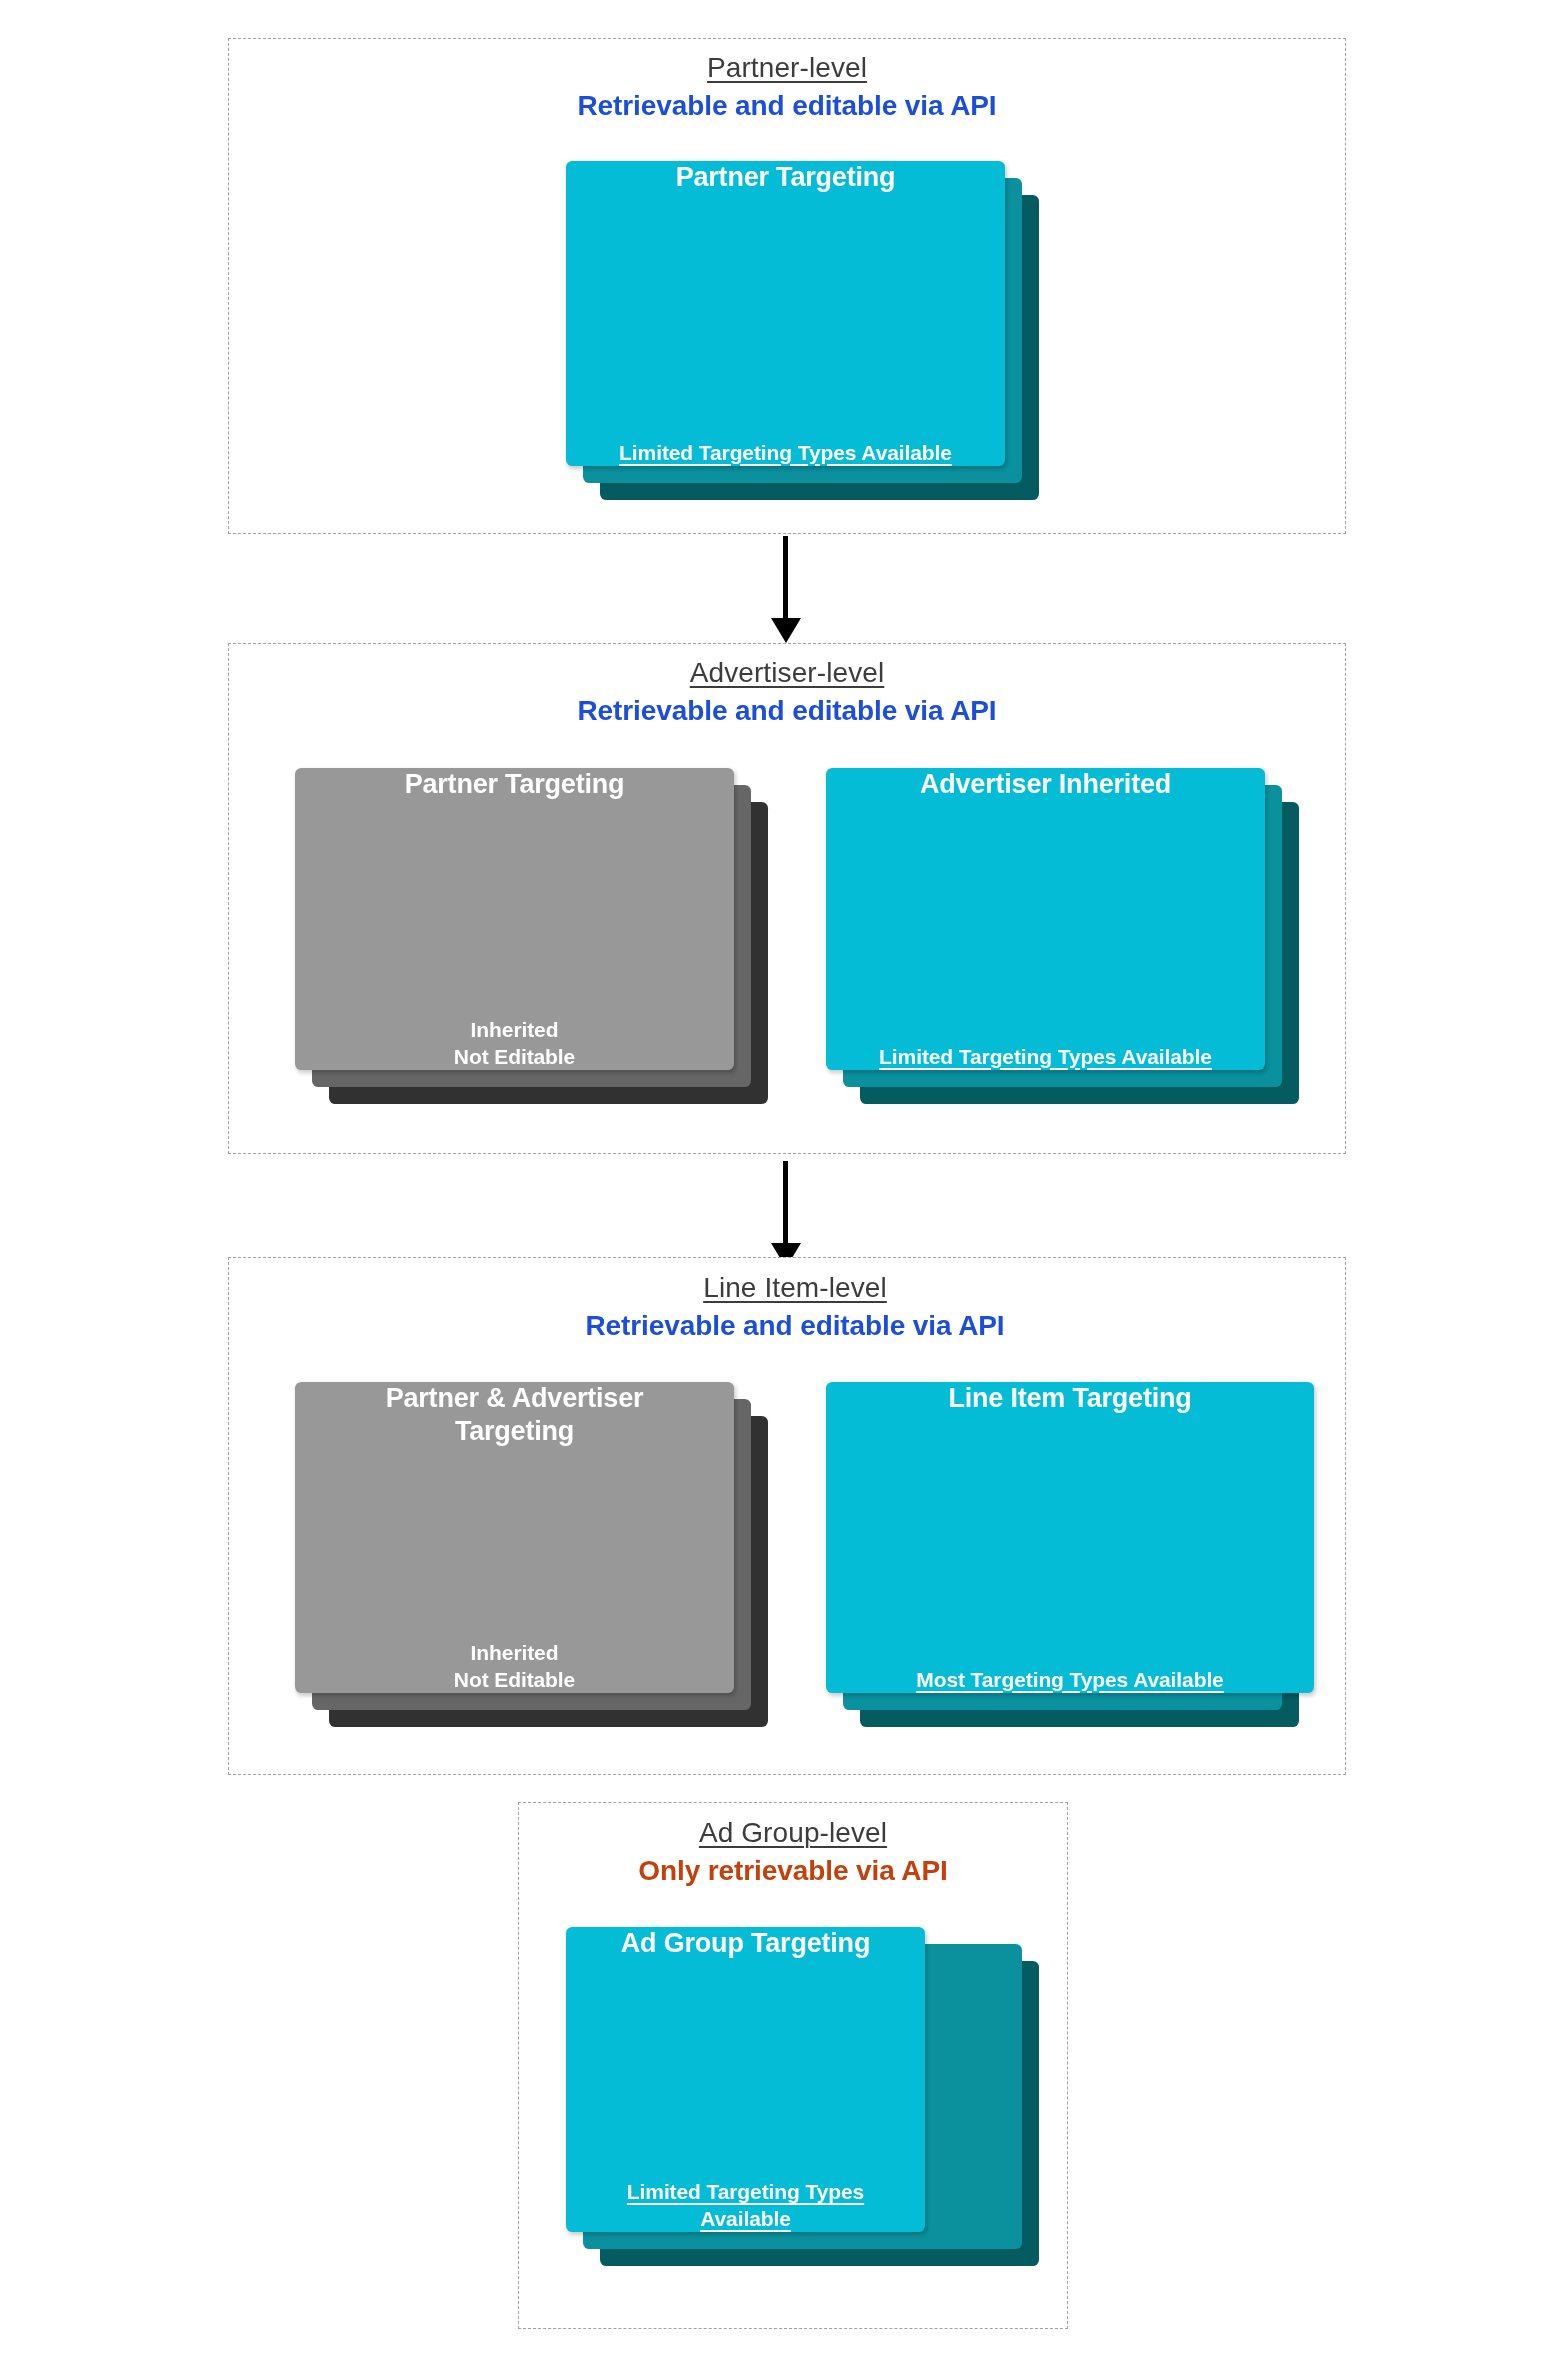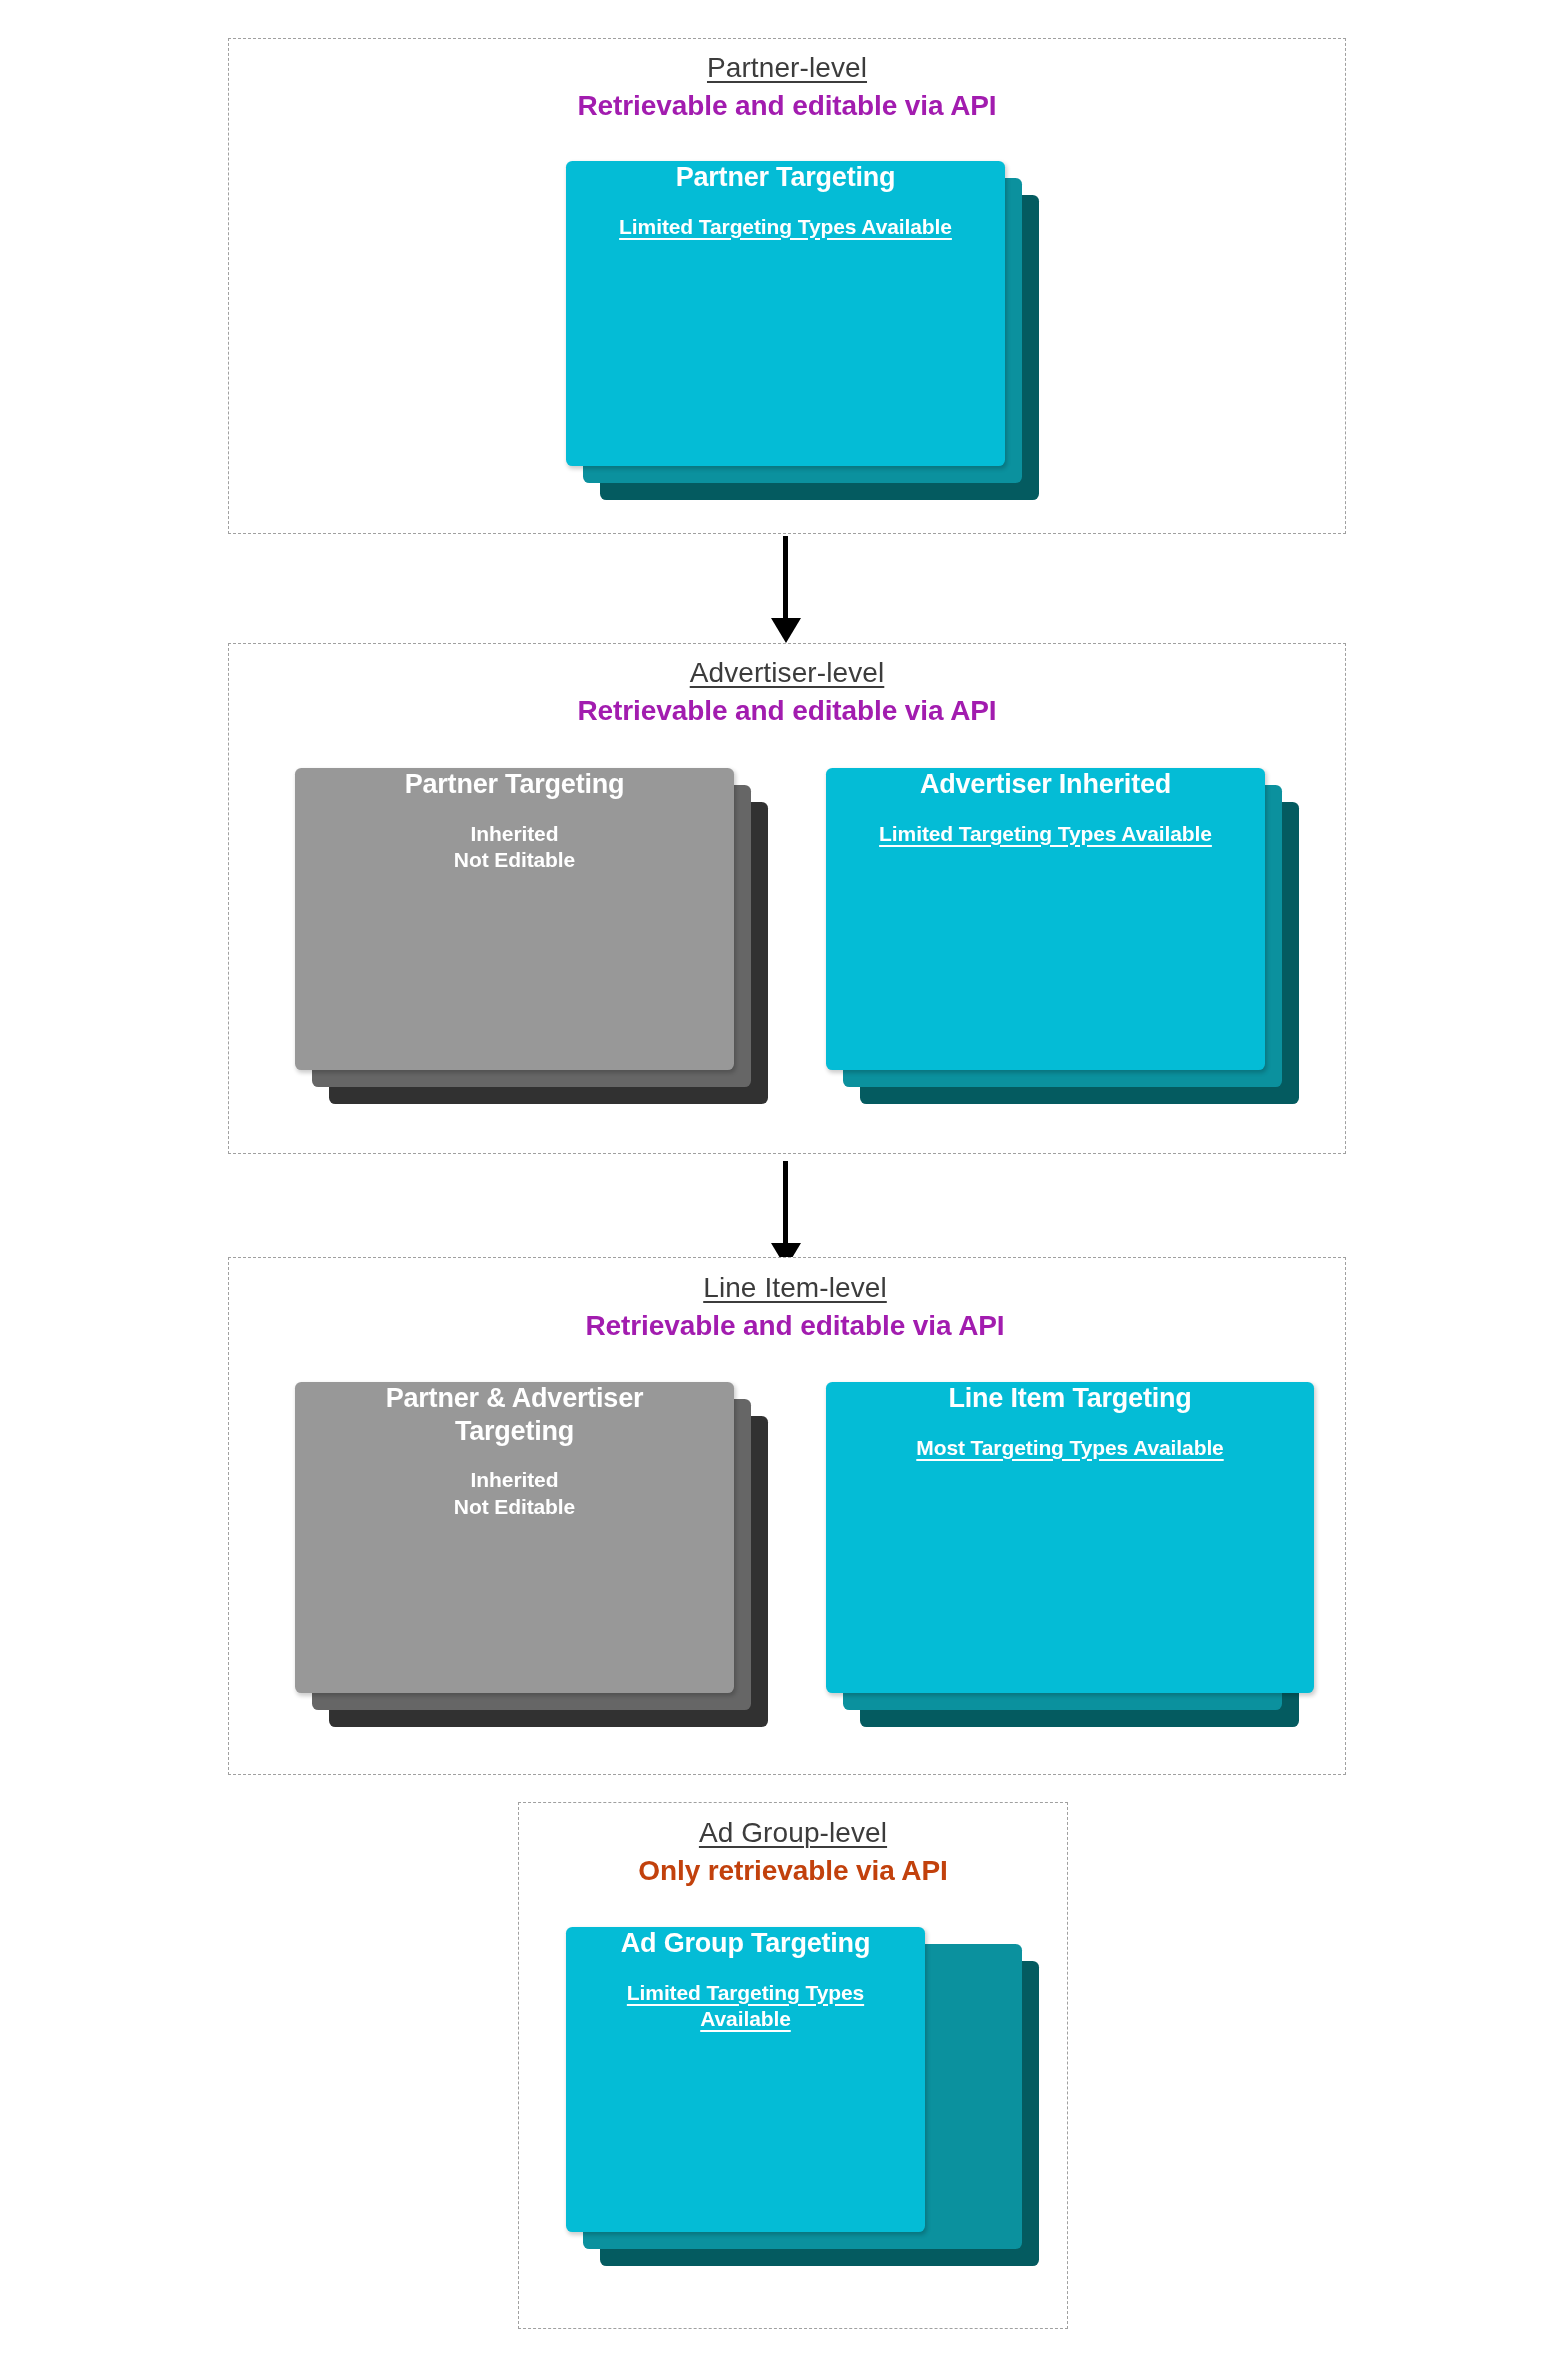--- a/index.html
+++ b/index.html
@@ -45,21 +45,21 @@
     text-decoration: underline;
     text-underline-offset: 3.6px;
     text-decoration-thickness: 1.8px;
     letter-spacing: 0.1px;
   }
   .level-sub {
     display: block;
     margin-top: 2.7px;
     font-size: 28px;
     font-weight: 700;
-    color: #a21caf;
+    color: #1d4ed8;
     letter-spacing: -0.1px;
   }
   .level-sub.alert {
     color: #c2410c;
   }
 
   
   .card-stack {
     position: absolute;
   }
@@ -68,21 +68,21 @@
     border-radius: 6.3px;
   }
   .card-layer.back   { left: 34px; top: 34px; }
   .card-layer.middle { left: 17px; top: 17px; }
   .card-layer.front  {
     left: 0; top: 0;
     box-shadow: 1.8px 2.7px 4.5px rgba(0,0,0,.20);
     display: flex;
     flex-direction: column;
     align-items: center;
-    justify-content: flex-start;
+    justify-content: space-between;
   }
 
   
   .stack-cyan .front  { background: #04bcd6; }
   .stack-cyan .middle { background: #0b919e; }
   .stack-cyan .back   { background: #045b60; }
   
   .stack-gray .front  { background: #989898; }
   .stack-gray .middle { background: #666666; }
   .stack-gray .back   { background: #313131; }

